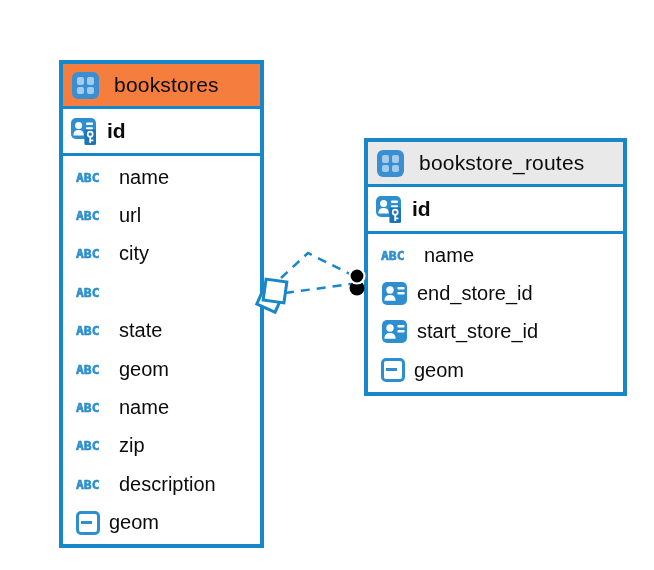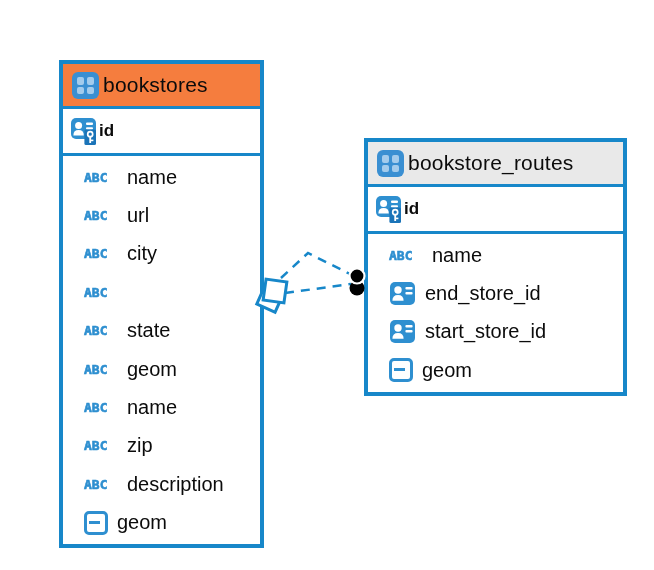--- a/index.html
+++ b/index.html
@@ -4,30 +4,30 @@
 <style>
   html,body { margin:0; padding:0; background:#ffffff; }
   #canvas {
     position:relative; width:654px; height:570px; background:#ffffff;
     font-family:"Liberation Sans", sans-serif; color:#0b0b0b; overflow:hidden;
   }
   .table {
     position:absolute; background:#ffffff; border:4px solid #1787c9; box-sizing:border-box;
   }
   .thead {
-    display:flex; align-items:center; gap:4px; height:42px; padding:0 9px;
+    display:flex; align-items:center; gap:15px; height:42px; padding:0 9px;
     border-bottom:3px solid #1787c9; font-size:21px; letter-spacing:.2px;
   }
   .thead.orange { background:#f57d3e; }
   .thead.gray   { background:#e9e9e9; }
   .pk-row {
-    display:flex; align-items:center; height:44px; padding:0 7px;
-    border-bottom:3px solid #1787c9; font-weight:700; font-size:17px;
-  }
-  .cols { padding:2px 13px; }
+    display:flex; align-items:center; gap:8px; height:44px; padding:0 7px;
+    border-bottom:3px solid #1787c9; font-weight:700; font-size:21px;
+  }
+  .cols { padding:2px 5px; }
   .col-row {
     display:flex; align-items:center; gap:9px; height:38.4px; padding:0 8px;
     font-size:20px;
   }
   
   .tbl-icon {
     width:27px; height:27px; background:#3a8fd2; border-radius:6px; flex:0 0 auto;
     display:grid; grid-template-columns:1fr 1fr; grid-template-rows:1.35fr 1fr;
     gap:2.5px; padding:5px; box-sizing:border-box;
   }

